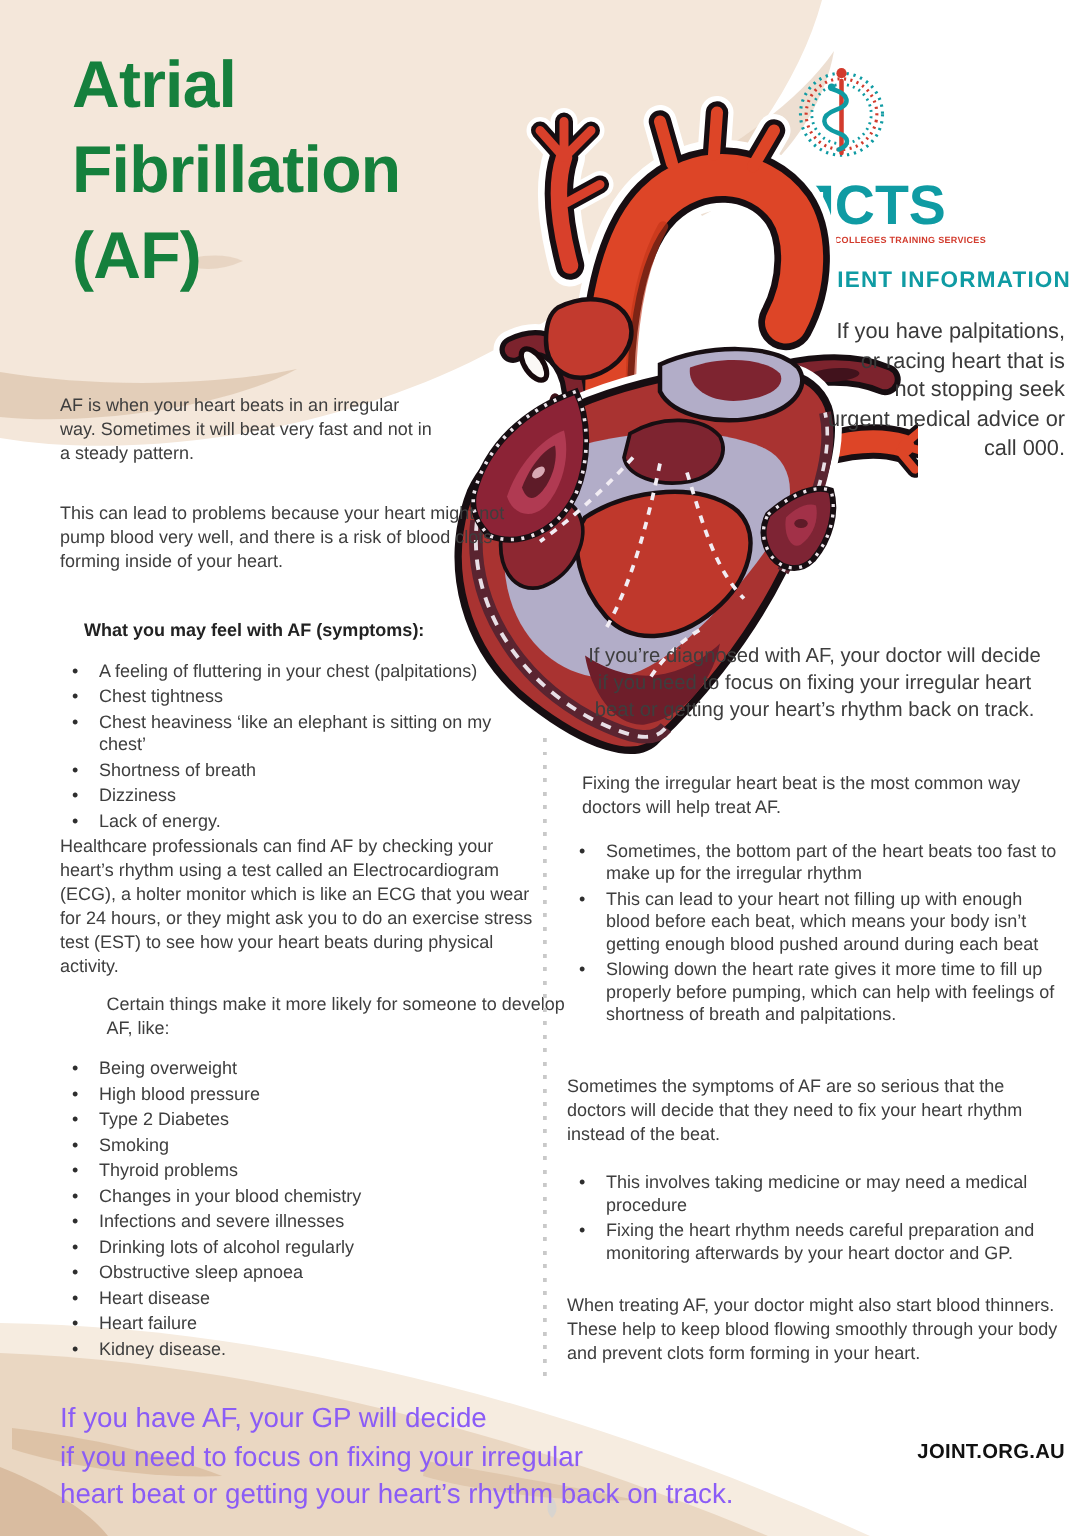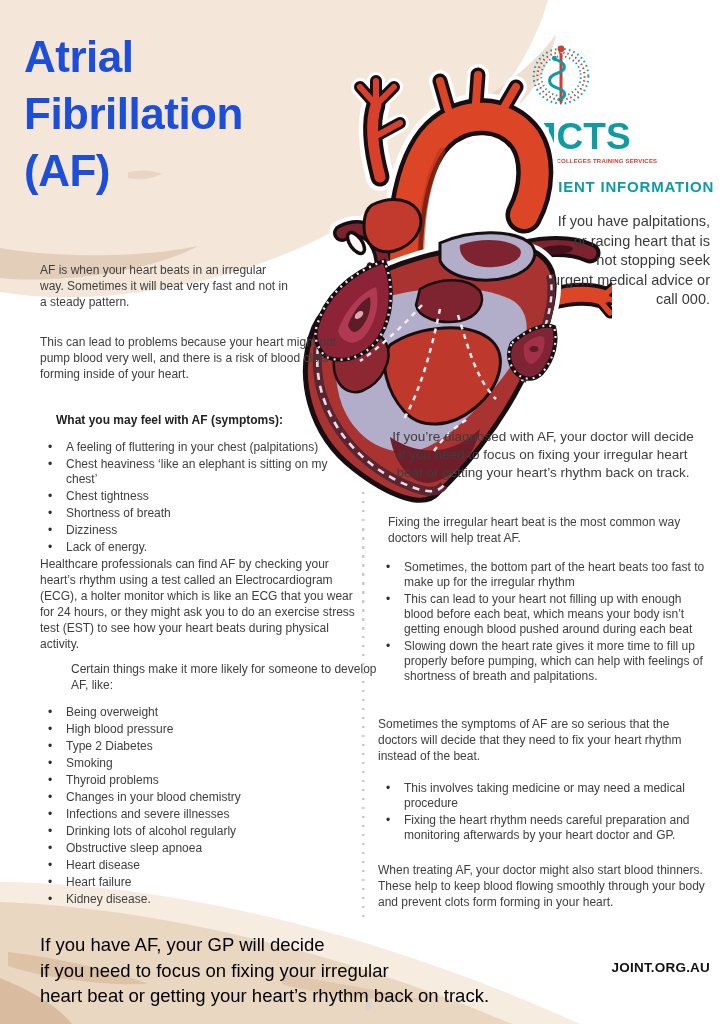--- a/index.html
+++ b/index.html
@@ -1,22 +1,22 @@
 <!DOCTYPE html>
 <html style="--teal: #0F9BA3; --brand-red: #D23B2D;"><head>
 <meta charset="utf-8">
 <style>
   html,body{margin:0;padding:0;}
   body{width:724px;height:1024px;background:#fff;overflow:hidden;
        font-family:"Liberation Sans", sans-serif;color:#3e3e3e;}
   .page{position:relative;width:724px;height:1024px;background:#fff;overflow:hidden;}
   .bg{position:absolute;left:0;top:0;pointer-events:none;}
   
-  .title{position:absolute;left:24px;top:28px;width:290px;
-         font-size:44px;font-weight:bold;color:#1d4ed8;line-height:1.3;letter-spacing:-0.5px;}
+  .title{position:absolute;left:48px;top:28px;width:290px;
+         font-size:44px;font-weight:bold;color:#15803d;line-height:1.3;letter-spacing:-0.5px;}
   .logo{position:absolute;left:528px;top:40px;width:180px;}
   .logo-row{display:flex;align-items:flex-start;flex-direction:column;}
   .emblem{width:66px;height:76px;flex:0 0 auto;}
   .logo-texts{margin-left:8px;padding-top:2px;}
   .logo-acronym{font-size:37px;font-weight:bold;color:var(--teal);letter-spacing:0px;line-height:1;}
   .logo-tagline{font-size:6px;font-weight:bold;color:var(--brand-red);letter-spacing:0.2px;white-space:nowrap;margin-top:3px;}
   .logo-banner{margin-top:14px;font-size:15px;font-weight:bold;color:var(--teal);letter-spacing:0.8px;white-space:nowrap;}
   
   .tb{position:absolute;font-size:12px;line-height:1.34;}
   .urgent{left:552px;top:212px;width:158px;text-align:right;font-size:14.5px;line-height:1.35;color:#3a3a3a;}
@@ -35,21 +35,21 @@
   .r-thin{left:378px;top:862px;width:332px;}
   ul{margin:0;padding:0;list-style:none;}
   li{position:relative;padding-left:26px;line-height:1.25;margin:2px 0;}
   li::before{content:"•";position:absolute;left:8px;top:0;color:#2e2e2e;}
   
   .divider{position:absolute;left:362px;top:492px;width:3px;height:428px;
     background-image:repeating-linear-gradient(to bottom,#c9c9c9 0 2.5px,transparent 2.5px 9px);
     background-size:2.5px 100%;background-repeat:no-repeat;background-position:center top;}
   
   .footer-banner{position:absolute;left:40px;top:932px;width:560px;
-    font-size:18.5px;line-height:1.38;color:#000000;}
+    font-size:18.5px;line-height:1.38;color:#8b5cf6;}
   .website{position:absolute;left:560px;top:960px;width:150px;text-align:right;
     font-size:13.5px;font-weight:bold;color:#111;letter-spacing:0.2px;}
   
   .heart{position:absolute;left:272px;top:46px;width:340px;height:462px;}
 </style>
 </head>
 <body>
 
 <div class="page">
 
@@ -165,22 +165,22 @@
     <ellipse cx="262" cy="302" rx="4.5" ry="3" fill="#5e1b28"></ellipse>
   </svg>
 
   <div class="tb urgent">If you have palpitations, or racing heart that is not stopping seek urgent medical advice or call 000.</div>
 
   <div class="tb p1">AF is when your heart beats in an irregular way. Sometimes it will beat very fast and not in a steady pattern.</div>
   <div class="tb p2">This can lead to problems because your heart might not pump blood very well, and there is a risk of blood clots forming inside of your heart.</div>
   <div class="tb h-symptoms">What you may feel with AF (symptoms):</div>
   <ul class="tb l-symptoms">
       <li>A feeling of fluttering in your chest (palpitations)</li>
+      <li>Chest tightness</li>
       <li>Chest heaviness ‘like an elephant is sitting on my chest’</li>
-      <li>Chest tightness</li>
       <li>Shortness of breath</li>
       <li>Dizziness</li>
       <li>Lack of energy.</li>
     </ul>
   <div class="tb p-detect">Healthcare professionals can find AF by checking your heart’s rhythm using a test called an Electrocardiogram (ECG), a holter monitor which is like an ECG that you wear for 24 hours, or they might ask you to do an exercise stress test (EST) to see how your heart beats during physical activity.</div>
   <div class="tb p-risk">Certain things make it more likely for someone to develop AF, like:</div>
   <ul class="tb l-risk">
       <li>Being overweight</li>
       <li>High blood pressure</li>
       <li>Type 2 Diabetes</li>

